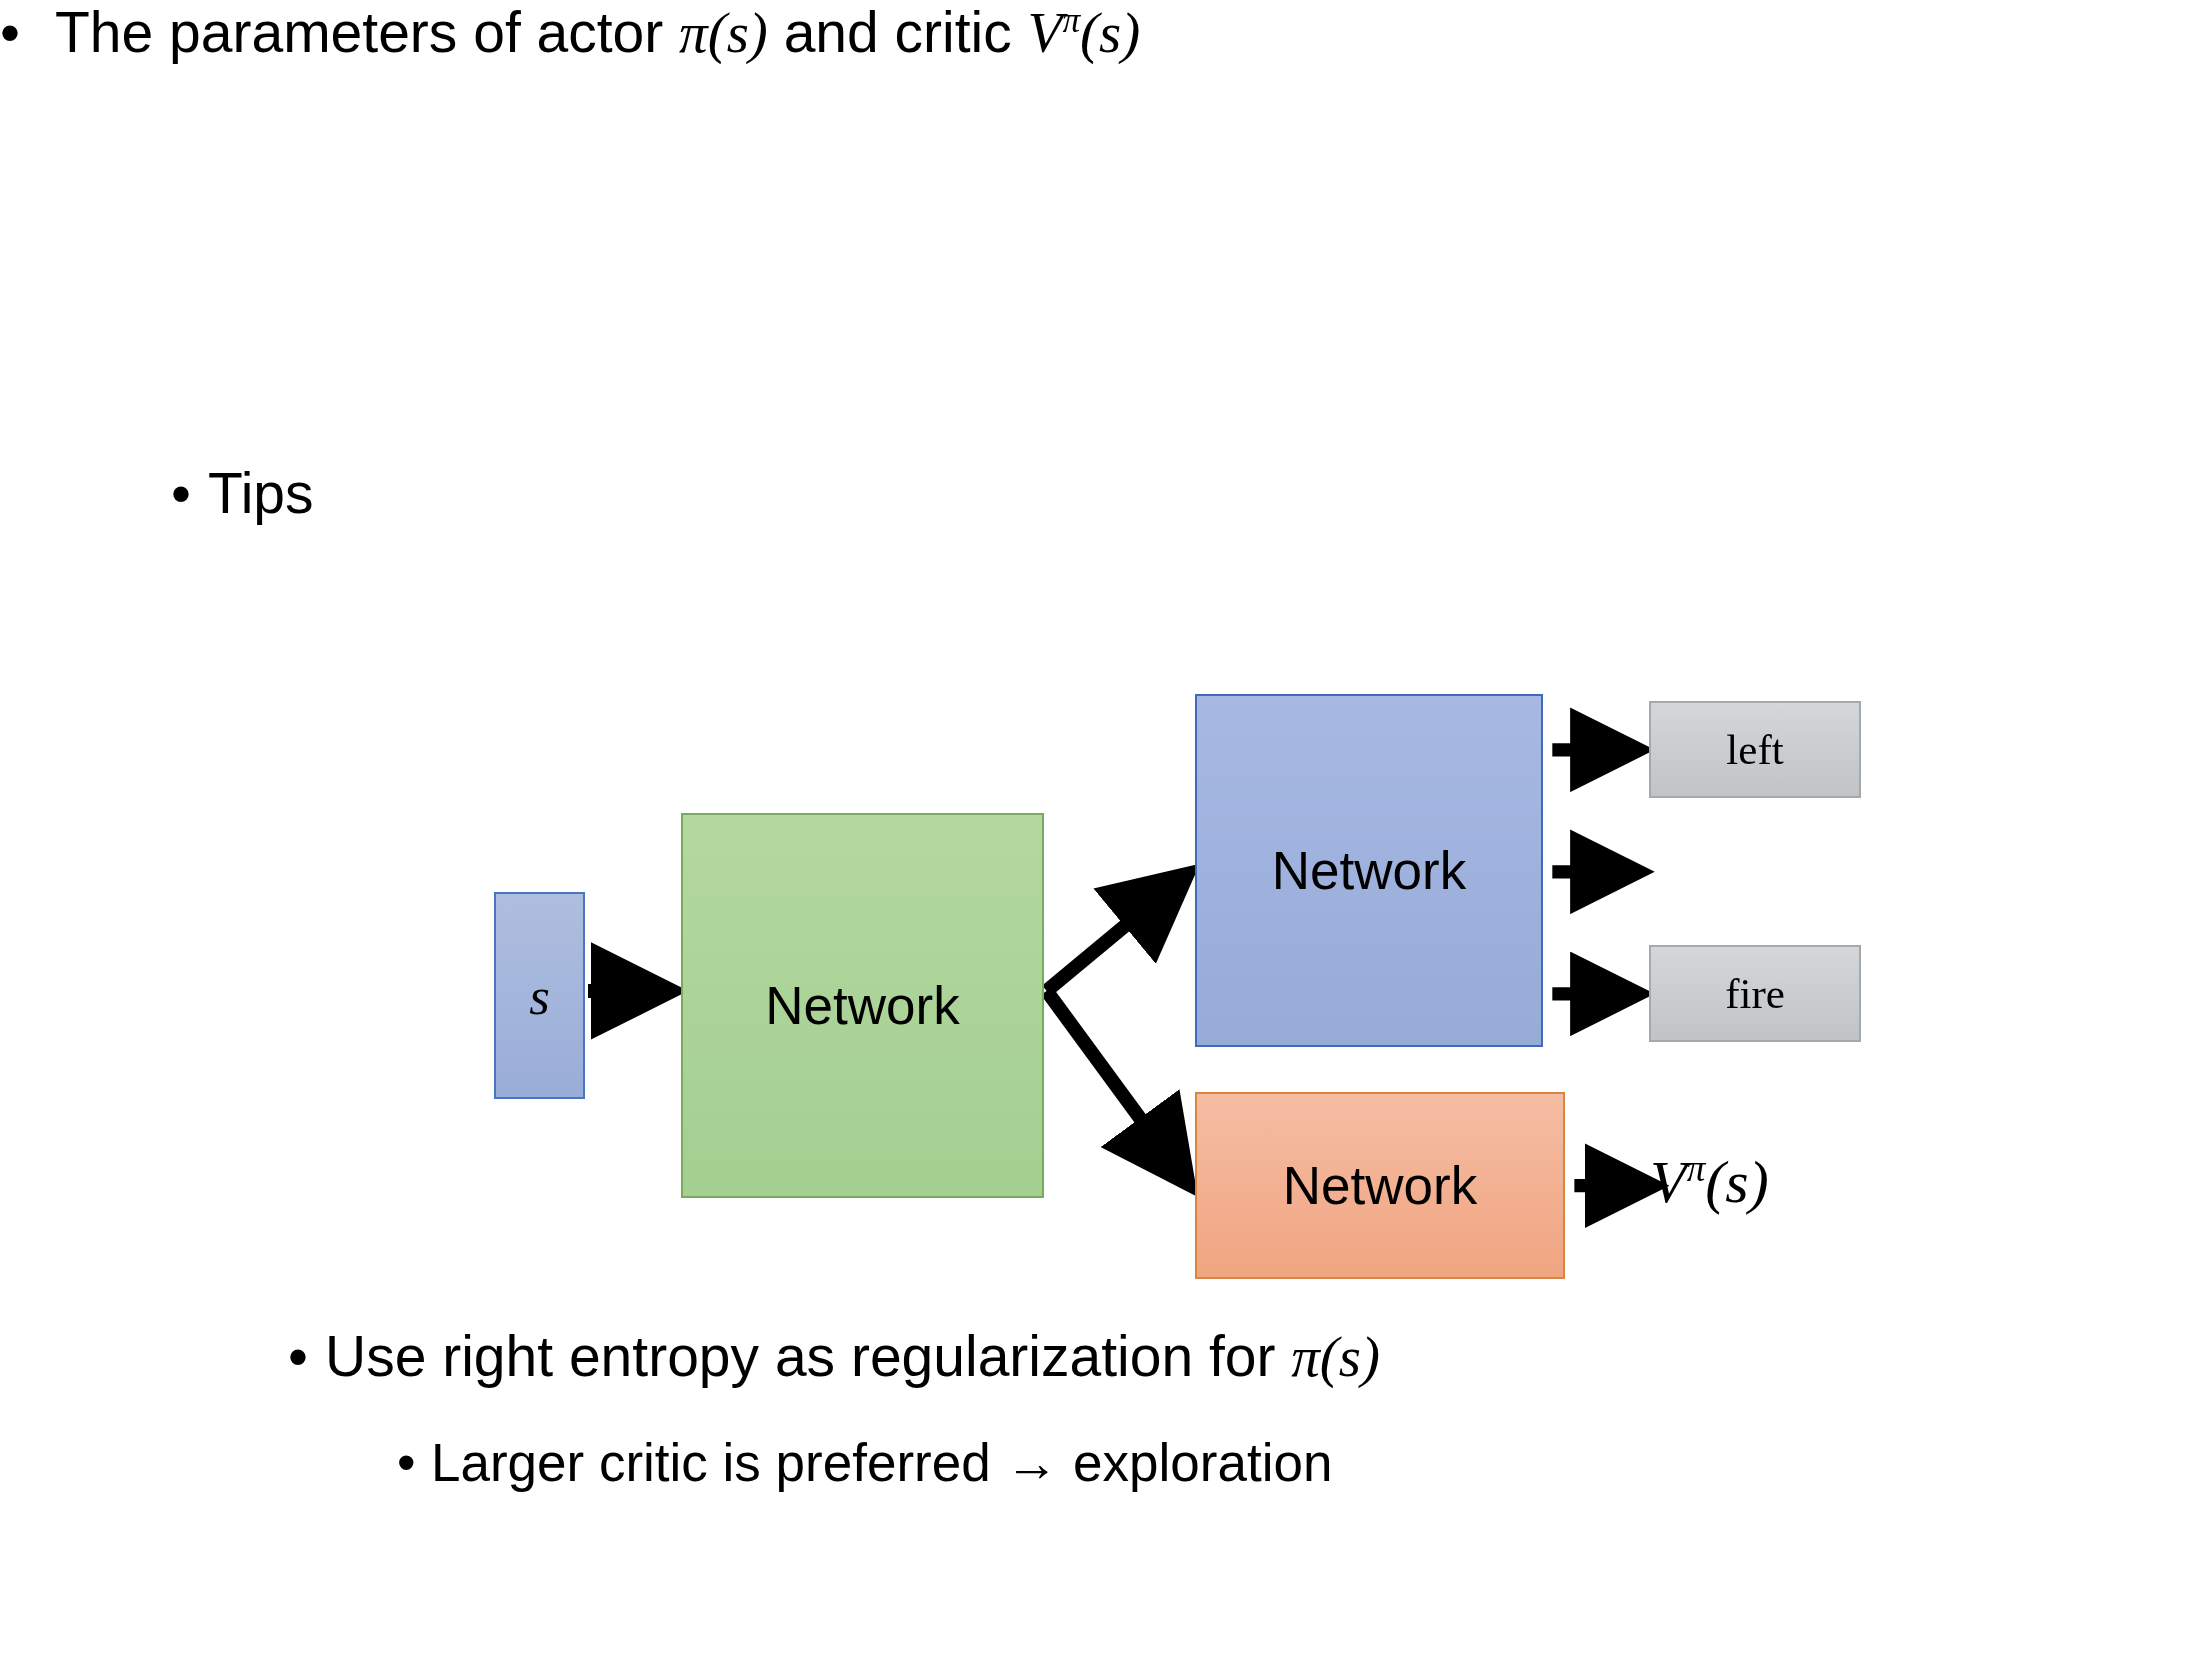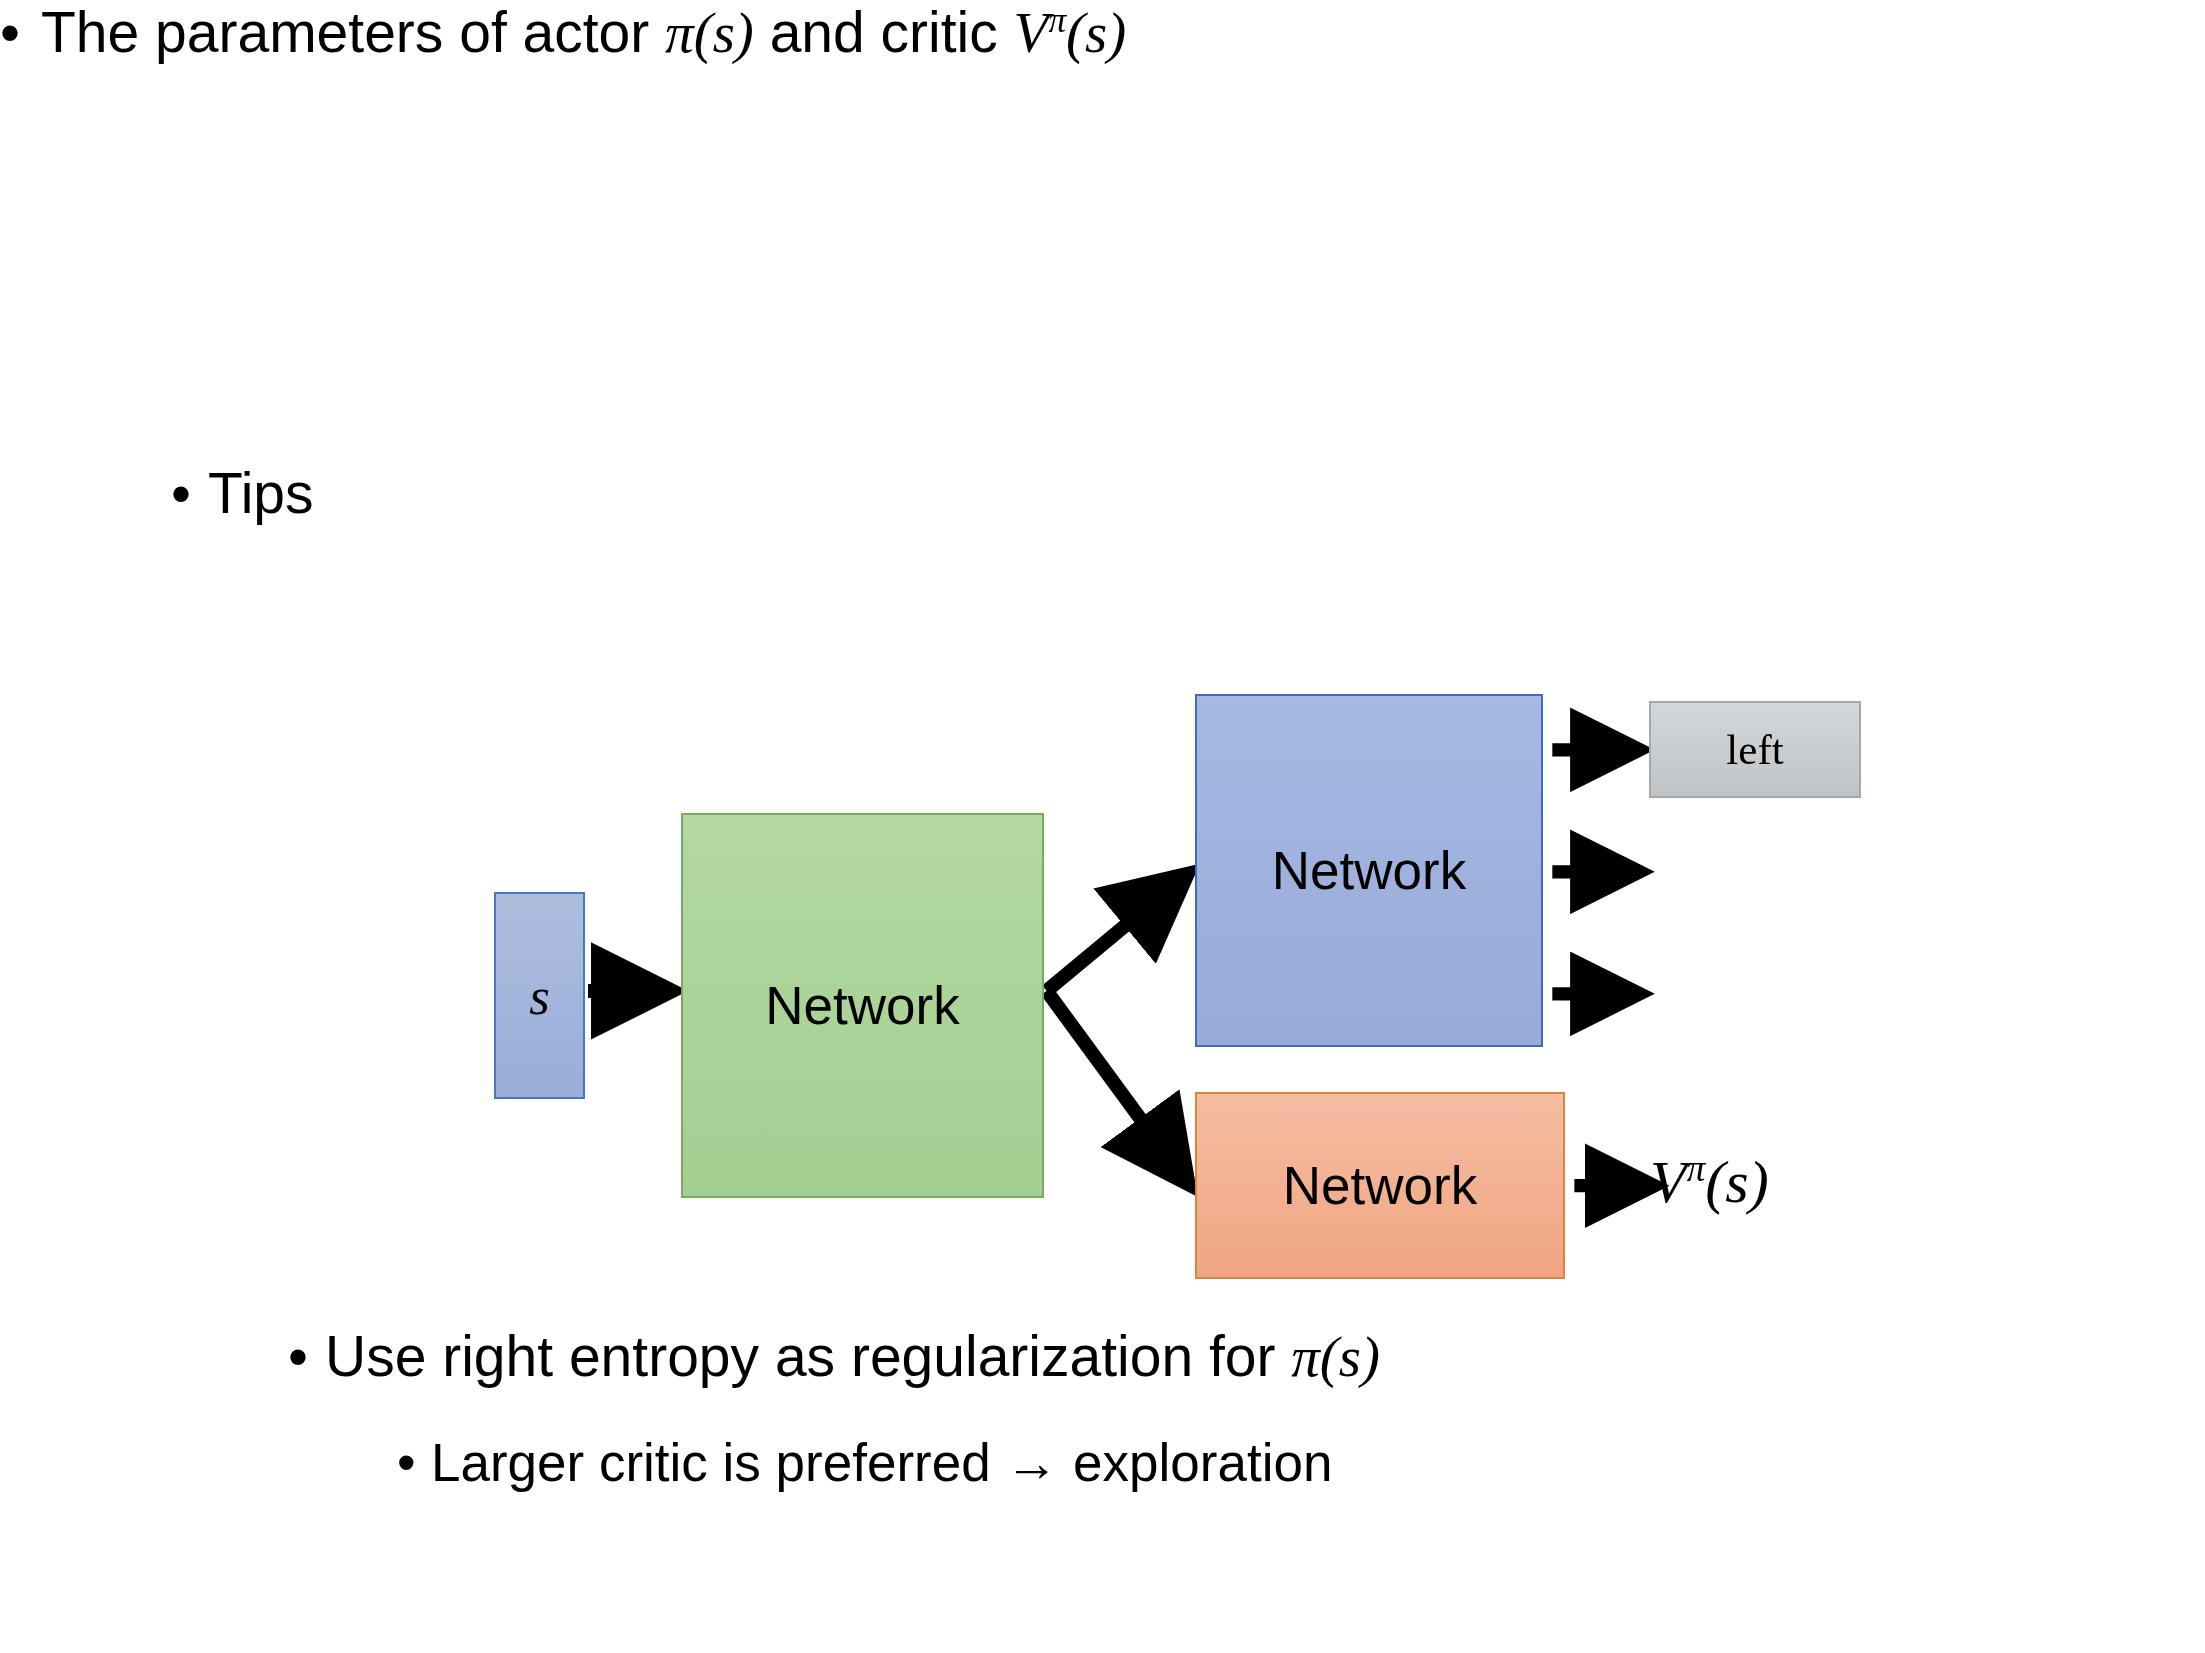--- a/index.html
+++ b/index.html
@@ -66,21 +66,21 @@
     display: block;
   }
   #bullet-params .bullet-dot {
     position: absolute;
     left: 0;
     top: 0;
     width: 37px;
   }
   #bullet-params .bullet-text {
     display: block;
-    margin-left: 41px;
+    margin-left: 55px;
     white-space: normal;
   }
 
   
   #bullet-entropy {
     left: 288px;
     top: 1323px;
     font-size: 57px;
   }
   #bullet-entropy .bullet-dot { width: 37px; }
@@ -255,20 +255,23 @@
     <span>Network</span>
   </div>
 
   <div class="node" id="node-critic">
     <span>Network</span>
   </div>
 
   <div class="node action-box" id="node-left">
     <span>left</span>
   </div>
+  <div class="node action-box" id="node-fire">
+    <span>fire</span>
+  </div>
 
   <div id="label-v" class="math"><span>V</span><span class="sup">π</span><span>(s)</span></div>
 
   <div class="bullet-row" id="bullet-entropy">
     <span class="bullet-dot">•</span>
     <span class="bullet-text"><span>Use right entropy as regularization for </span><span class="math">π(s)</span></span>
   </div>
 
   <div class="bullet-row" id="bullet-larger">
     <span class="bullet-dot">•</span>

